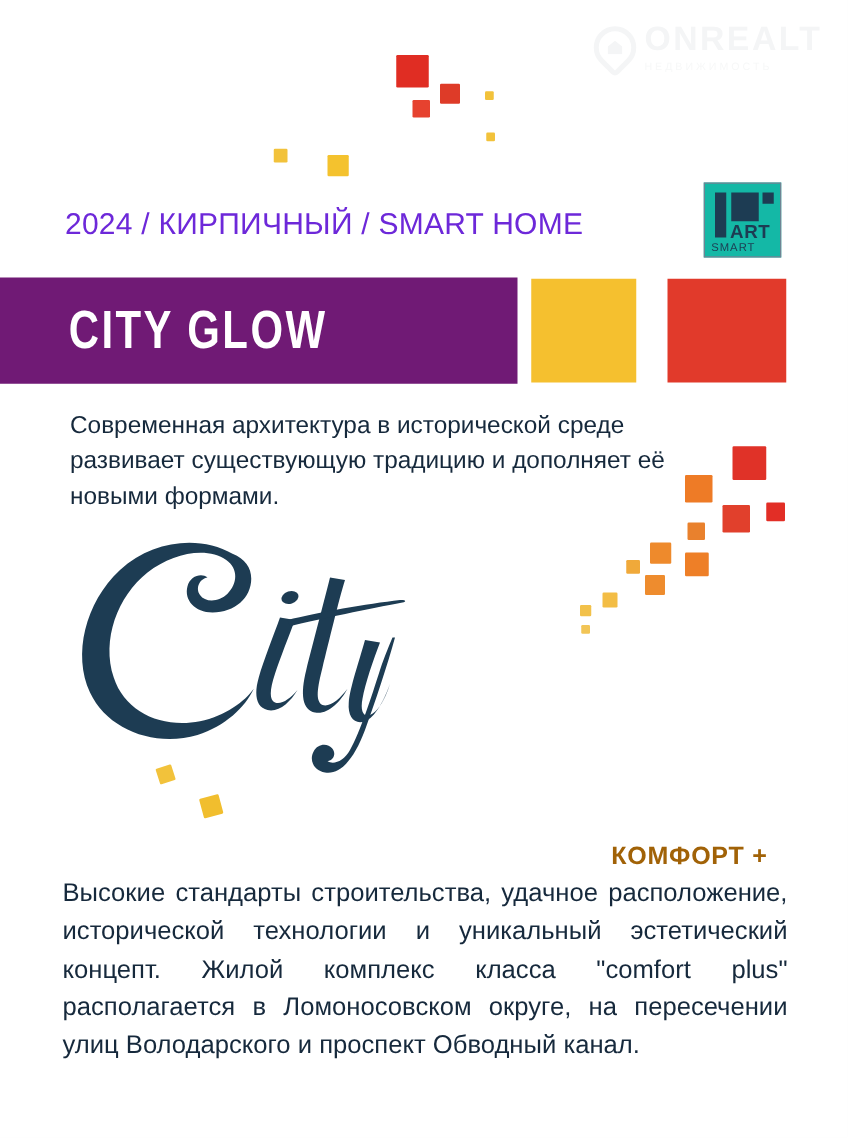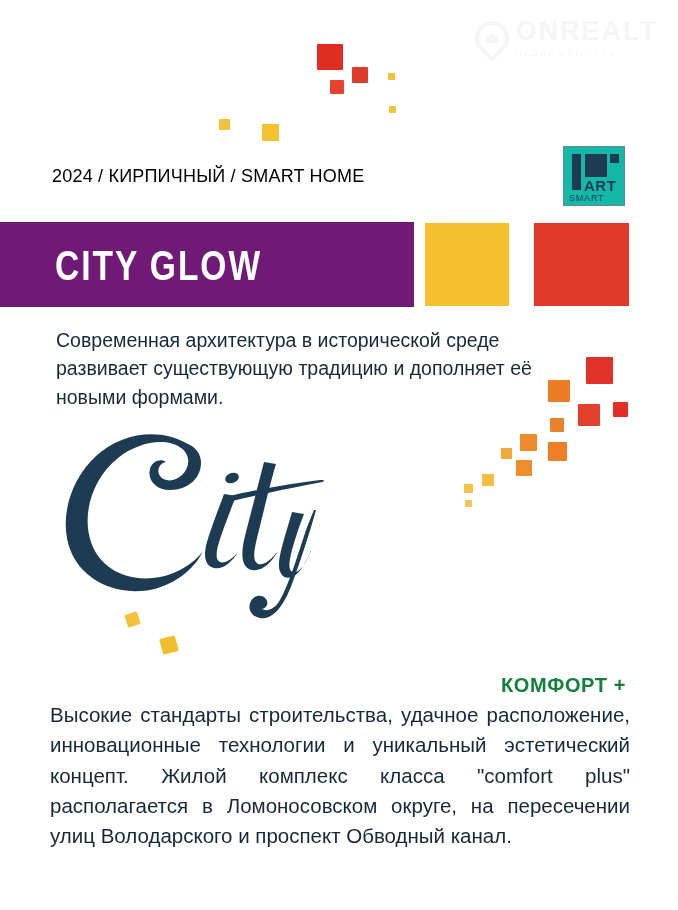--- a/index.html
+++ b/index.html
@@ -131,23 +131,23 @@
     letter-spacing: 0.8px;
     color: #1d3c53;
     line-height: 1;
   }
 
   
   .header-line {
     position: absolute;
     left: 52px;
     top: 166px;
-    font-size: 18px;
+    font-size: 24px;
     letter-spacing: 0.2px;
-    color: #000000;
+    color: #6d28d9;
     white-space: nowrap;
   }
 
   
   .title-band {
     position: absolute;
     left: 0;
     top: 222px;
     width: 414px;
     height: 85px;
@@ -199,26 +199,26 @@
     left: 48px;
     top: 420px;
     width: 300px;
     height: 200px;
   }
   .script-wrap svg { width: 100%; height: 100%; overflow: visible; }
 
   
   .comfort {
     position: absolute;
-    right: 52px;
+    right: 64px;
     top: 674px;
     font-size: 20px;
     font-weight: bold;
     letter-spacing: 0.6px;
-    color: #15803d;
+    color: #a16207;
   }
 
   
   .body-par {
     position: absolute;
     left: 50px;
     top: 700px;
     width: 580px;
     font-size: 20.5px;
     line-height: 1.48;
@@ -315,15 +315,15 @@
         <path d="M268 90 C262 112, 252 142, 244 164 C235 188, 224 200, 212 198
                  C203 196.5, 199 188, 203 181 C206 175, 214 174, 218 179
                  C221 183, 219 188, 214 189 C219 192, 227 189, 232 180
                  C240 166, 249 138, 256 116 C260 104, 264 95, 266 90 Z"></path>
       </g>
     </svg>
   </div>
 
   <div class="comfort">КОМФОРТ +</div>
 
-  <div class="body-par">Высокие стандарты строительства, удачное расположение, инновационные технологии и уникальный эстетический концепт. Жилой комплекс класса "comfort plus" располагается в Ломоносовском округе, на пересечении улиц Володарского и проспект Обводный канал.</div>
+  <div class="body-par">Высокие стандарты строительства, удачное расположение, исторической технологии и уникальный эстетический концепт. Жилой комплекс класса "comfort plus" располагается в Ломоносовском округе, на пересечении улиц Володарского и проспект Обводный канал.</div>
 
 </div>
 
 </body></html>

